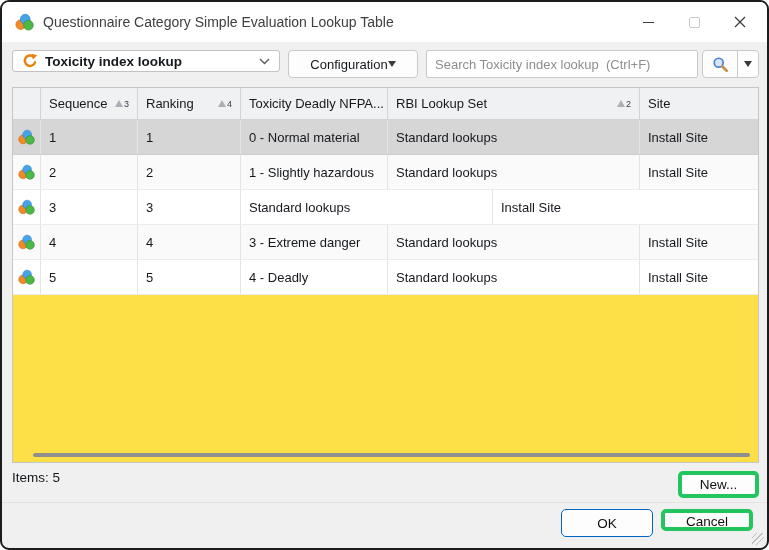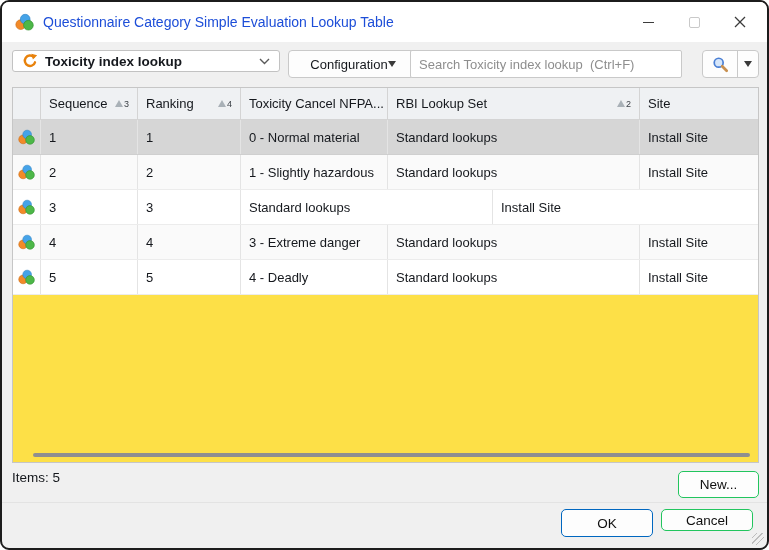--- a/index.html
+++ b/index.html
@@ -7,33 +7,33 @@
   .window{
     position:absolute; inset:0;
     border:2px solid #1c1c1c; border-radius:9px;
     background:#f0f0f0; overflow:hidden;
     font-family:"Liberation Sans",sans-serif;
     -webkit-font-smoothing:antialiased;
   }
   
   .titlebar{position:absolute;top:0;left:0;right:0;height:40px;background:#fff;display:flex;align-items:center;padding-left:13px;}
   .app-icon{width:19px;height:19px;margin-right:9px;flex:0 0 auto;}
-  .title-text{font-size:14px;color:#1d4ed8;white-space:nowrap;}
+  .title-text{font-size:14px;color:#404040;white-space:nowrap;}
   .winbtns{position:absolute;right:4px;top:0;height:40px;display:flex;}
   .winbtn{width:46px;height:40px;display:flex;align-items:center;justify-content:center;background:transparent;border:none;}
   .min-glyph{width:11px;height:1px;background:#3c3c3c;display:block;}
   .max-glyph{width:11px;height:11px;border:1px solid #c9c9c9;border-radius:2px;display:block;}
   
   .combo{position:absolute;left:10px;top:48px;width:268px;height:22px;background:#fff;border:1px solid #c2c2c2;border-radius:3px;display:flex;align-items:center;padding:0 9px;gap:7px;}
   .combo-label{font-size:13.5px;font-weight:bold;color:#15181d;white-space:nowrap;overflow:hidden;}
   .chevron{margin-left:auto;flex:0 0 auto;}
   .cfg-btn{position:absolute;left:286px;top:48px;width:130px;height:28px;background:#fdfdfd;border:1px solid #c9c9c9;border-radius:4px;display:flex;align-items:center;justify-content:center;}
   .cfg-label{font-size:13px;color:#15181d;}
   .dd-arrow{width:0;height:0;border-left:4.5px solid transparent;border-right:4.5px solid transparent;border-top:6px solid #3a3a3a;}
-  .search-input{position:absolute;left:408px;top:48px;width:272px;height:28px;border:1px solid #c9c9c9;border-radius:2px;background:#fff;padding:0 8px;font-family:"Liberation Sans",sans-serif;font-size:13px;color:#15181d;outline:none;}
+  .search-input{position:absolute;left:424px;top:48px;width:272px;height:28px;border:1px solid #c9c9c9;border-radius:2px;background:#fff;padding:0 8px;font-family:"Liberation Sans",sans-serif;font-size:13px;color:#15181d;outline:none;}
   .search-input::placeholder{color:#8e8e8e;opacity:1;}
   .search-group{position:absolute;left:700px;top:48px;width:57px;height:28px;background:#fdfdfd;border:1px solid #c9c9c9;border-radius:4px;display:flex;align-items:stretch;overflow:hidden;}
   .search-go{width:35px;display:flex;align-items:center;justify-content:center;border:none;background:transparent;}
   .search-divider{width:1px;background:#c9c9c9;}
   .search-more{flex:1;display:flex;align-items:center;justify-content:center;border:none;background:transparent;}
   
   .grid{position:absolute;left:10px;top:85px;width:747px;height:376px;background:#fde047;border:1px solid #c6c6c6;overflow:hidden;}
   .thead{display:flex;height:32px;background:#eff1f3;border-bottom:1px solid #d4d4d4;}
   .th{display:flex;align-items:center;padding:0 8px;font-size:13px;color:#15181d;border-right:1px solid #d4d4d4;overflow:hidden;white-space:nowrap;}
   .th:last-child{border-right:none;}
@@ -48,21 +48,21 @@
   .c-icon{width:28px;flex:0 0 auto;padding:0;justify-content:center;}
   .c-seq{width:97px;flex:0 0 auto;}
   .c-rank{width:103px;flex:0 0 auto;}
   .c-tox{width:147px;flex:0 0 auto;}
   .c-rbi{width:252px;flex:0 0 auto;}
   .c-site{flex:1;}
   .row-icon{width:17px;height:17px;}
   .hthumb{position:absolute;left:20px;right:8px;bottom:5px;height:4px;background:#8f8f8f;border-radius:2px;}
   
   .items-label{position:absolute;left:10px;top:468px;font-size:13.5px;color:#15181d;text-align:center;}
-  .btn{font-family:"Liberation Sans",sans-serif;font-size:13.5px;color:#101010;background:#fdfdfd;border:1px solid #22c55e;border-radius:5px;}
+  .btn{font-family:"Liberation Sans",sans-serif;font-size:13.5px;color:#101010;background:#fdfdfd;border:4px solid #22c55e;border-radius:5px;}
   .new-btn{position:absolute;left:676px;top:469px;width:81px;height:27px;}
   .sep{position:absolute;left:0;right:0;top:500px;height:1px;background:#e3e3e3;}
   .ok-btn{position:absolute;left:559px;top:507px;width:92px;height:28px;border:1.5px solid #0067c0;}
   .cancel-btn{position:absolute;left:659px;top:507px;width:92px;height:22px;}
   .grip{position:absolute;right:3px;bottom:3px;width:12px;height:12px;background:repeating-linear-gradient(135deg,transparent 0 3px,#bdbdbd 3px 4px);border-bottom-right-radius:6px;}
 </style>
 </head>
 <body>
 
 <div class="window">
@@ -132,21 +132,21 @@
           </span>
       </div>
       <div class="th c-rank">
         <span>Ranking</span>
         <span class="sort">
             <i class="tri"></i>
             <span class="sort-num">4</span>
           </span>
       </div>
       <div class="th c-tox">
-        <span>Toxicity Cancel NFPA...</span>
+        <span>Toxicity Deadly NFPA...</span>
       </div>
       <div class="th c-rbi">
         <span>RBI Lookup Set</span>
         <span class="sort">
             <i class="tri"></i>
             <span class="sort-num">2</span>
           </span>
       </div>
       <div class="th c-site">
         <span>Site</span>

